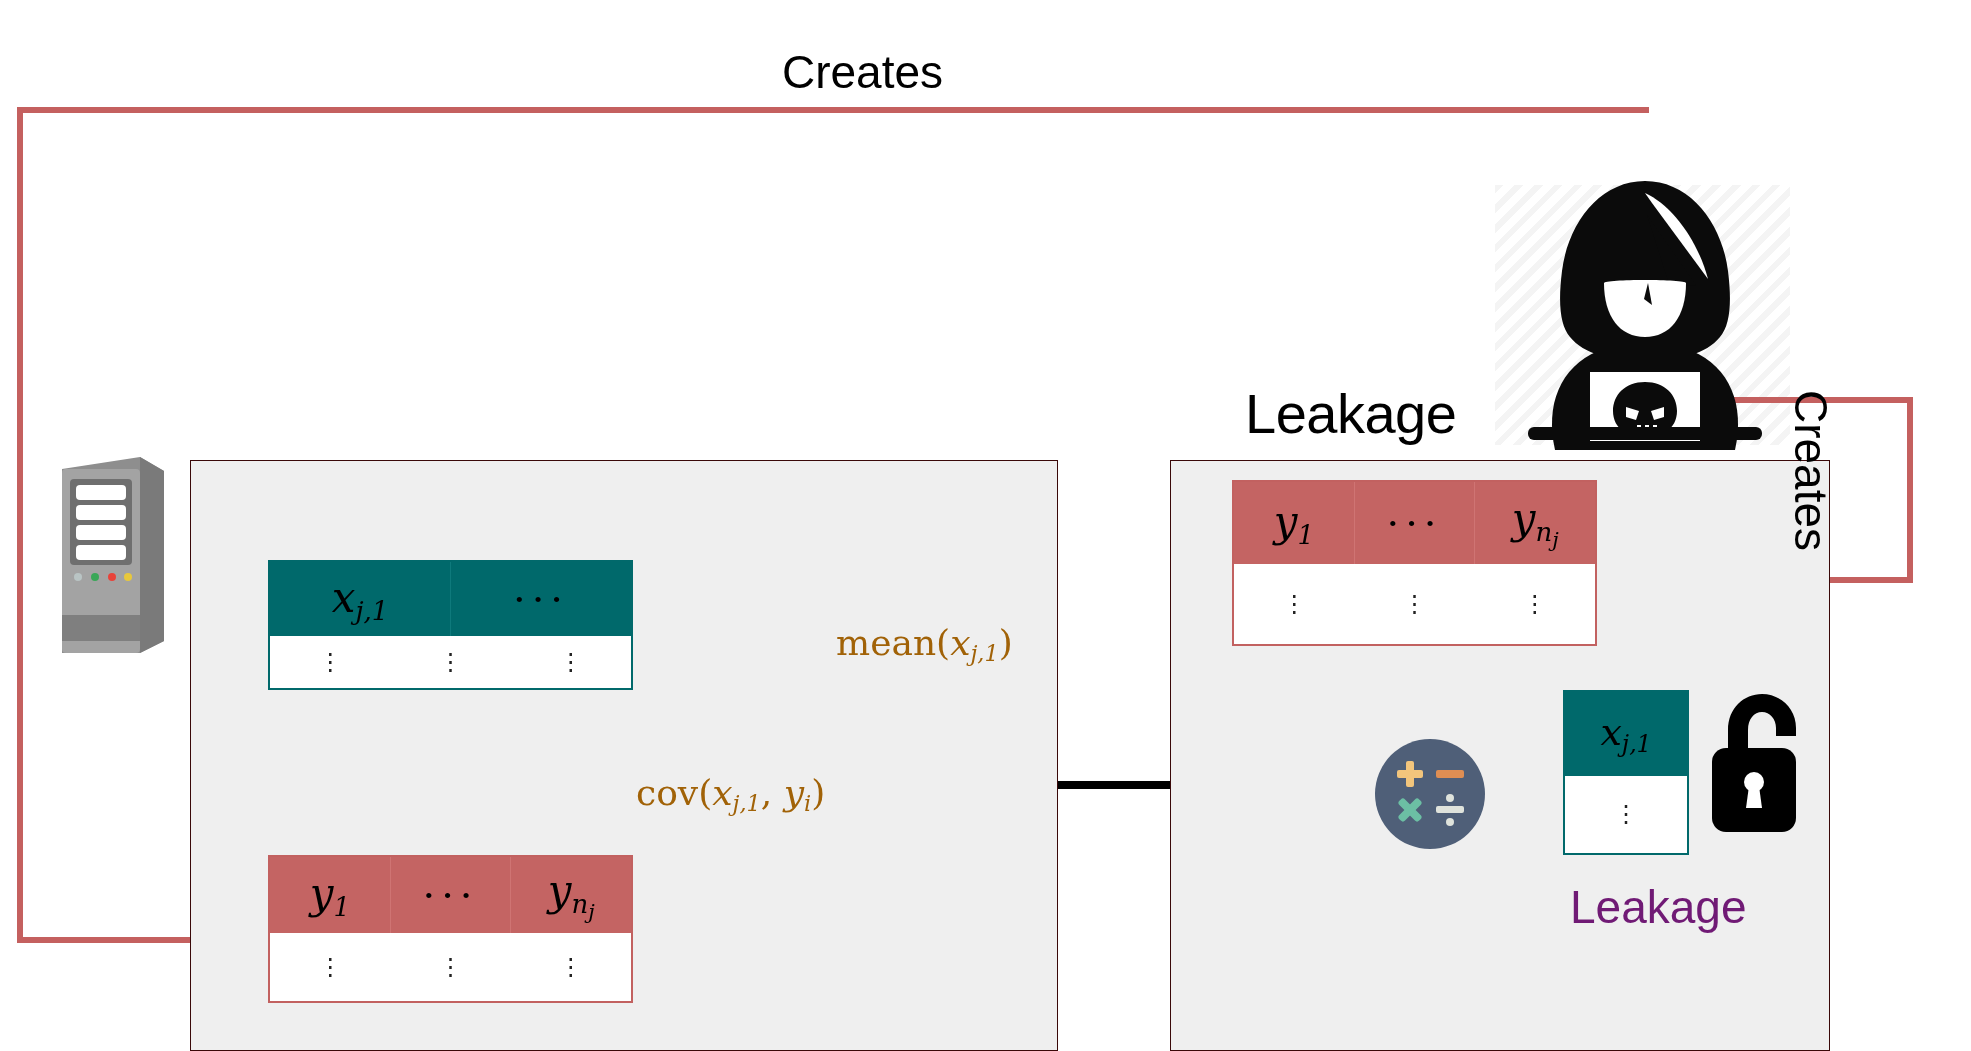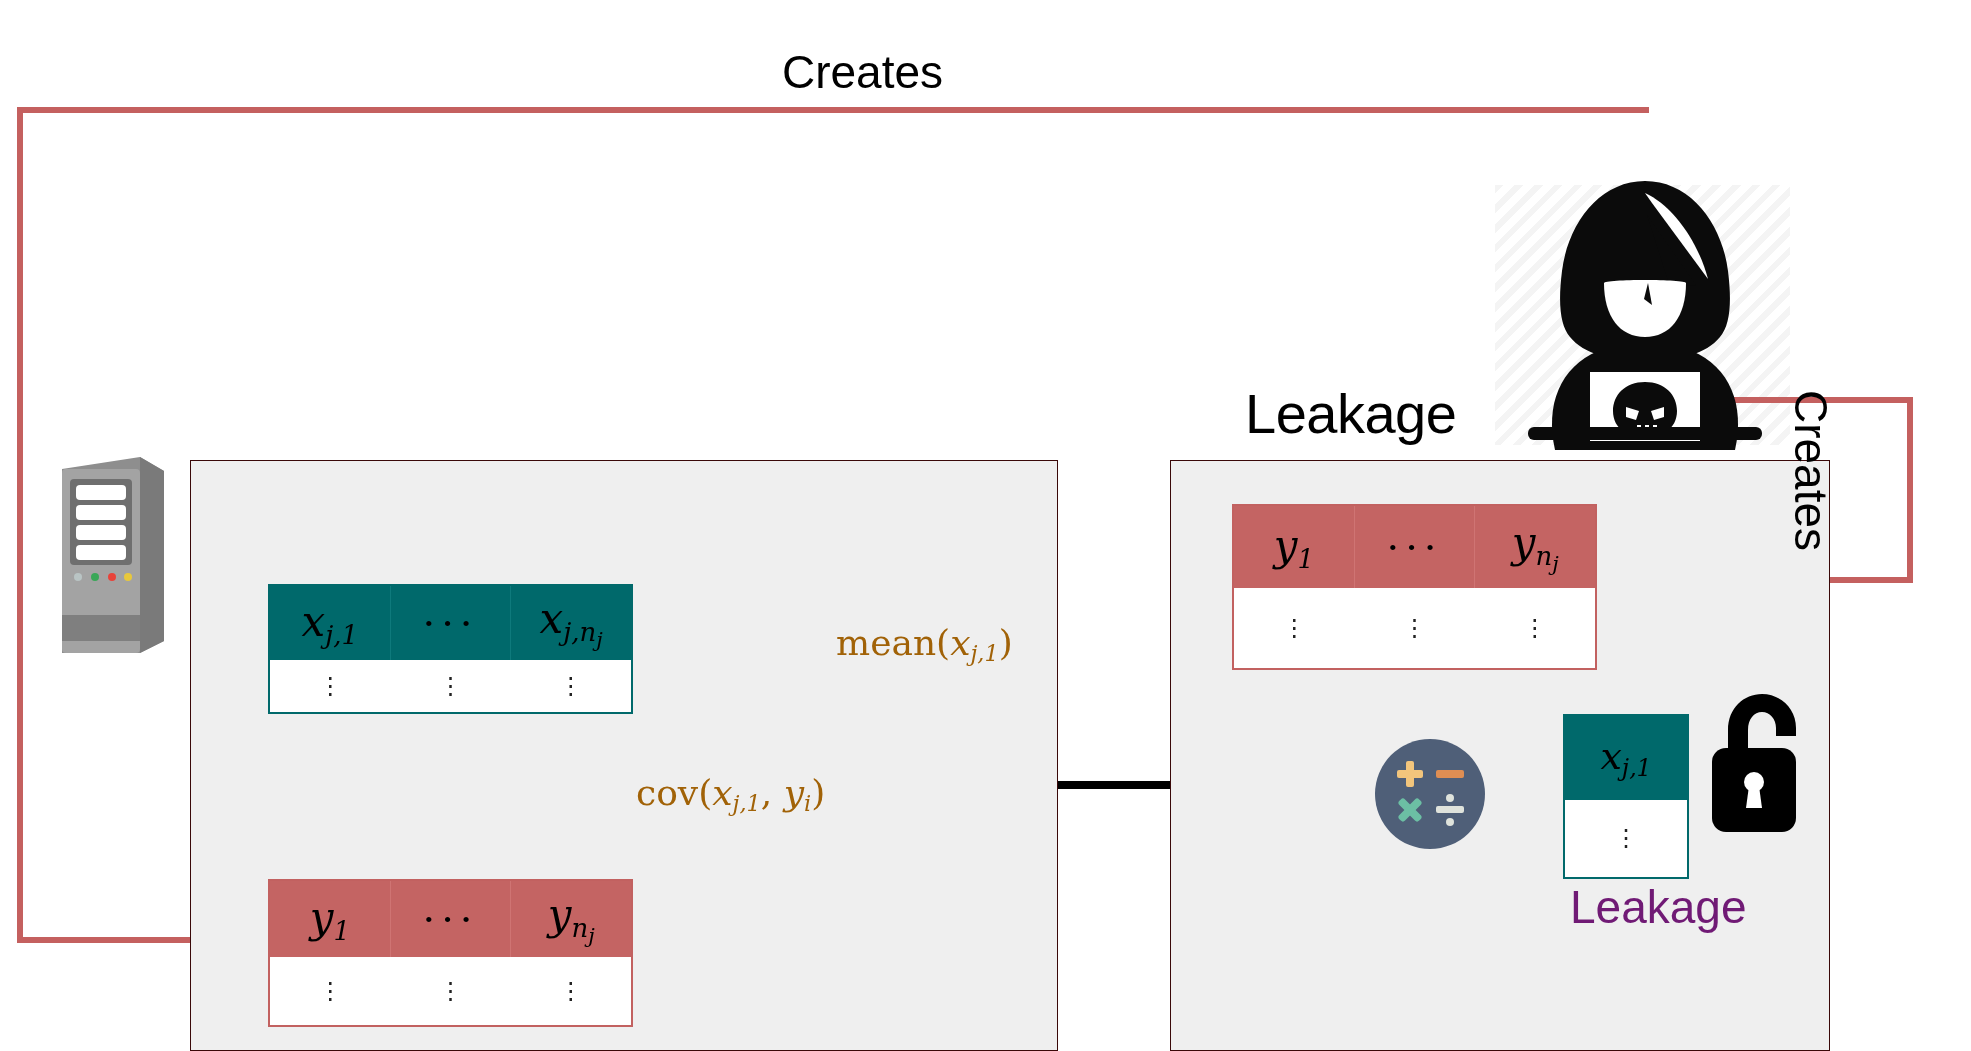--- a/index.html
+++ b/index.html
@@ -14,21 +14,21 @@
   .panel{position:absolute;background:#efefef;border:1.6px solid #3a0808;box-sizing:border-box;}
   #server-panel{left:190px;top:460px;width:868px;height:591px;}
   #client-panel{left:1170px;top:460px;width:660px;height:591px;}
 
   .panel-title{position:absolute;font-size:56px;line-height:1;letter-spacing:-0.5px;
                font-family:"Liberation Sans",sans-serif;color:#000;white-space:nowrap;}
   #server-title{left:480px;top:386px;}
   #client-title{left:1245px;top:386px;}
 
   
-  .tbl{position:absolute;box-sizing:border-box;background:#6d28d9;margin-top:24px;}
+  .tbl{position:absolute;box-sizing:border-box;background:#6d28d9;}
   .tbl .hdr{display:flex;}
   .tbl .hdr .cell{flex:1;display:flex;align-items:center;justify-content:center;
                   box-sizing:border-box;}
   .tbl .body{display:flex;background:#fff;}
   .tbl .body .cell{flex:1;display:flex;align-items:center;justify-content:center;
                    box-sizing:border-box;color:#111;font-size:22px;line-height:0.8;}
 
   .teal{border:2px solid #01696b;}
   .teal .hdr{background:#00696b;}
   .teal .hdr .cell{border-right:1px solid #0e7a7c;color:#000;justify-content:center;}
@@ -149,23 +149,20 @@
 
   <div class="panel-title" id="client-title">Leakage</div>
 
   <div class="tbl teal" id="tbl-x">
     <div class="hdr">
       <div class="cell">
         <span class="m">x<sub>j,1</sub></span>
         </div>
       <div class="cell">
         <span class="dots3">···</span>
-        </div>
-      <div class="cell">
-        <span class="m">x<sub>j,n<sub>j</sub></sub></span>
         </div>
     </div>
     <div class="body">
       <div class="cell">
           <span class="vdots">⋮</span>
         </div>
       <div class="cell">
           <span class="vdots">⋮</span>
         </div>
       <div class="cell">

